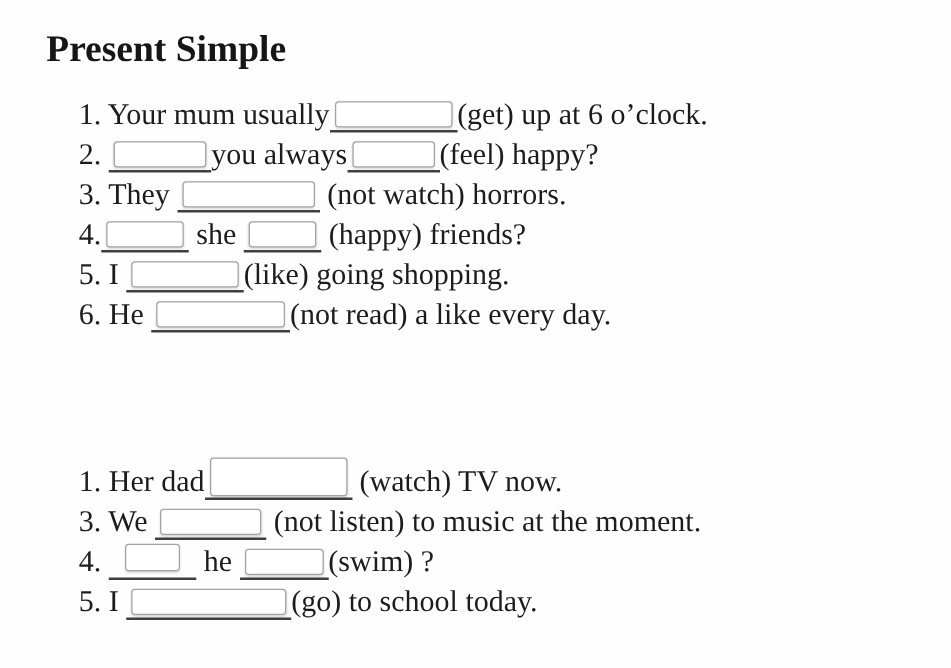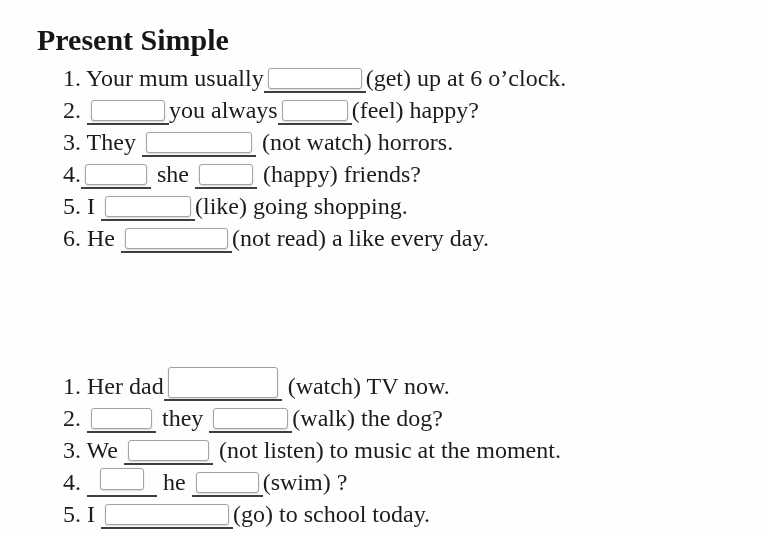--- a/index.html
+++ b/index.html
@@ -25,21 +25,21 @@
     white-space: nowrap;
     color: #161616;
     font-family: Liberation Serif, serif;
   }
   #ps-title { top: 22px; }
   #pc-title { top: 308px; }
   .item-list {
     position: absolute;
     left: 63px;
   }
-  #ps-list { top: 62px; }
+  #ps-list { top: 76px; }
   #pc-list { top: 370px; }
   .line {
     height: 32px;
     line-height: 32px;
     font-size: 24px;
     white-space: nowrap;
   }
   .num { display: inline; }
   
   .blank {
@@ -128,26 +128,20 @@
 
 
   <div class="item-list" id="pc-list">
 
     <div class="line">
       <span class="num">1.</span>
       <span>Her dad</span><span class="blank tall" style="--w:118px"><input type="text" style=""></span>
       <span>(watch) TV now.</span>
     </div>
 
-    <div class="line">
-      <span class="num">2.</span>
-      <span class="blank" style="--w:69px"><input type="text" style=""></span>
-      <span>they</span>
-      <span class="blank" style="--w:83px"><input type="text" style=""></span><span>(walk) the dog?</span>
-    </div>
 
     <div class="line">
       <span class="num">3.</span>
       <span>We</span>
       <span class="blank" style="--w:89px"><input type="text" style=""></span>
       <span>(not listen) to music at the moment.</span>
     </div>
 
     <div class="line">
       <span class="num">4.</span>

